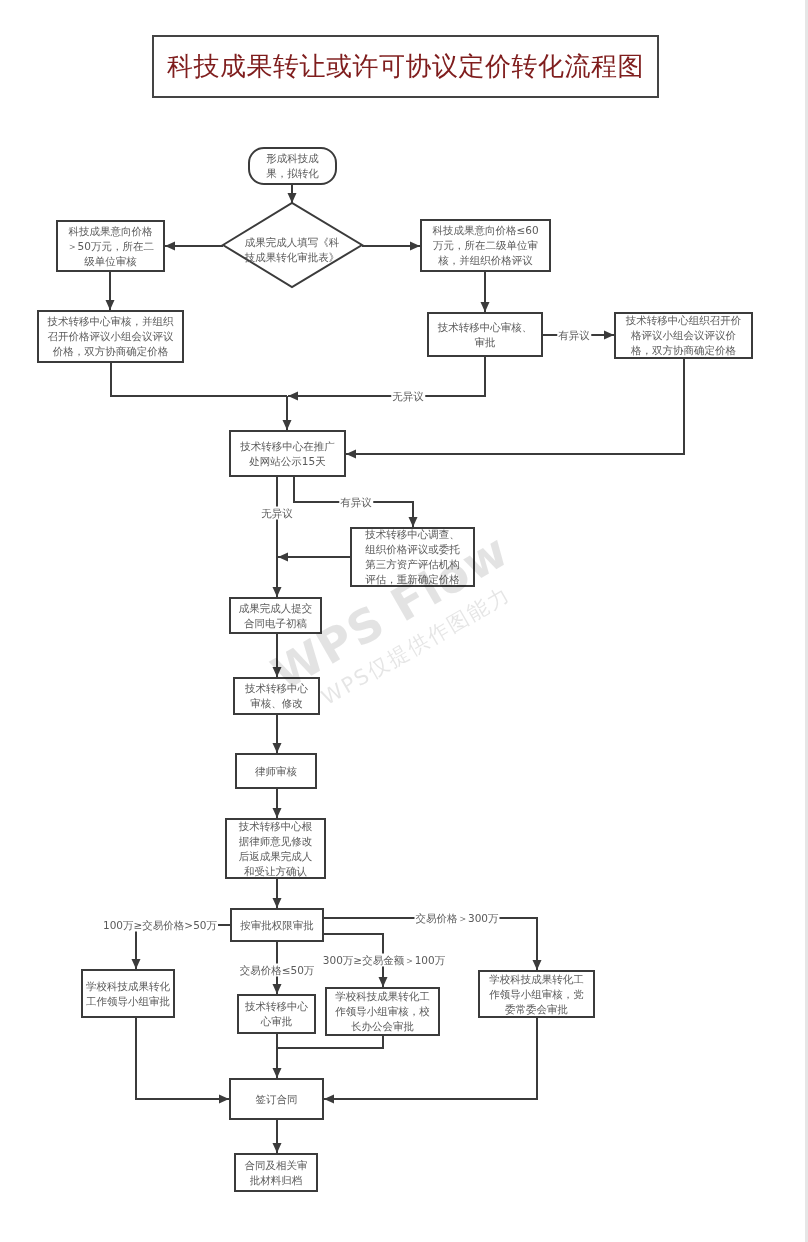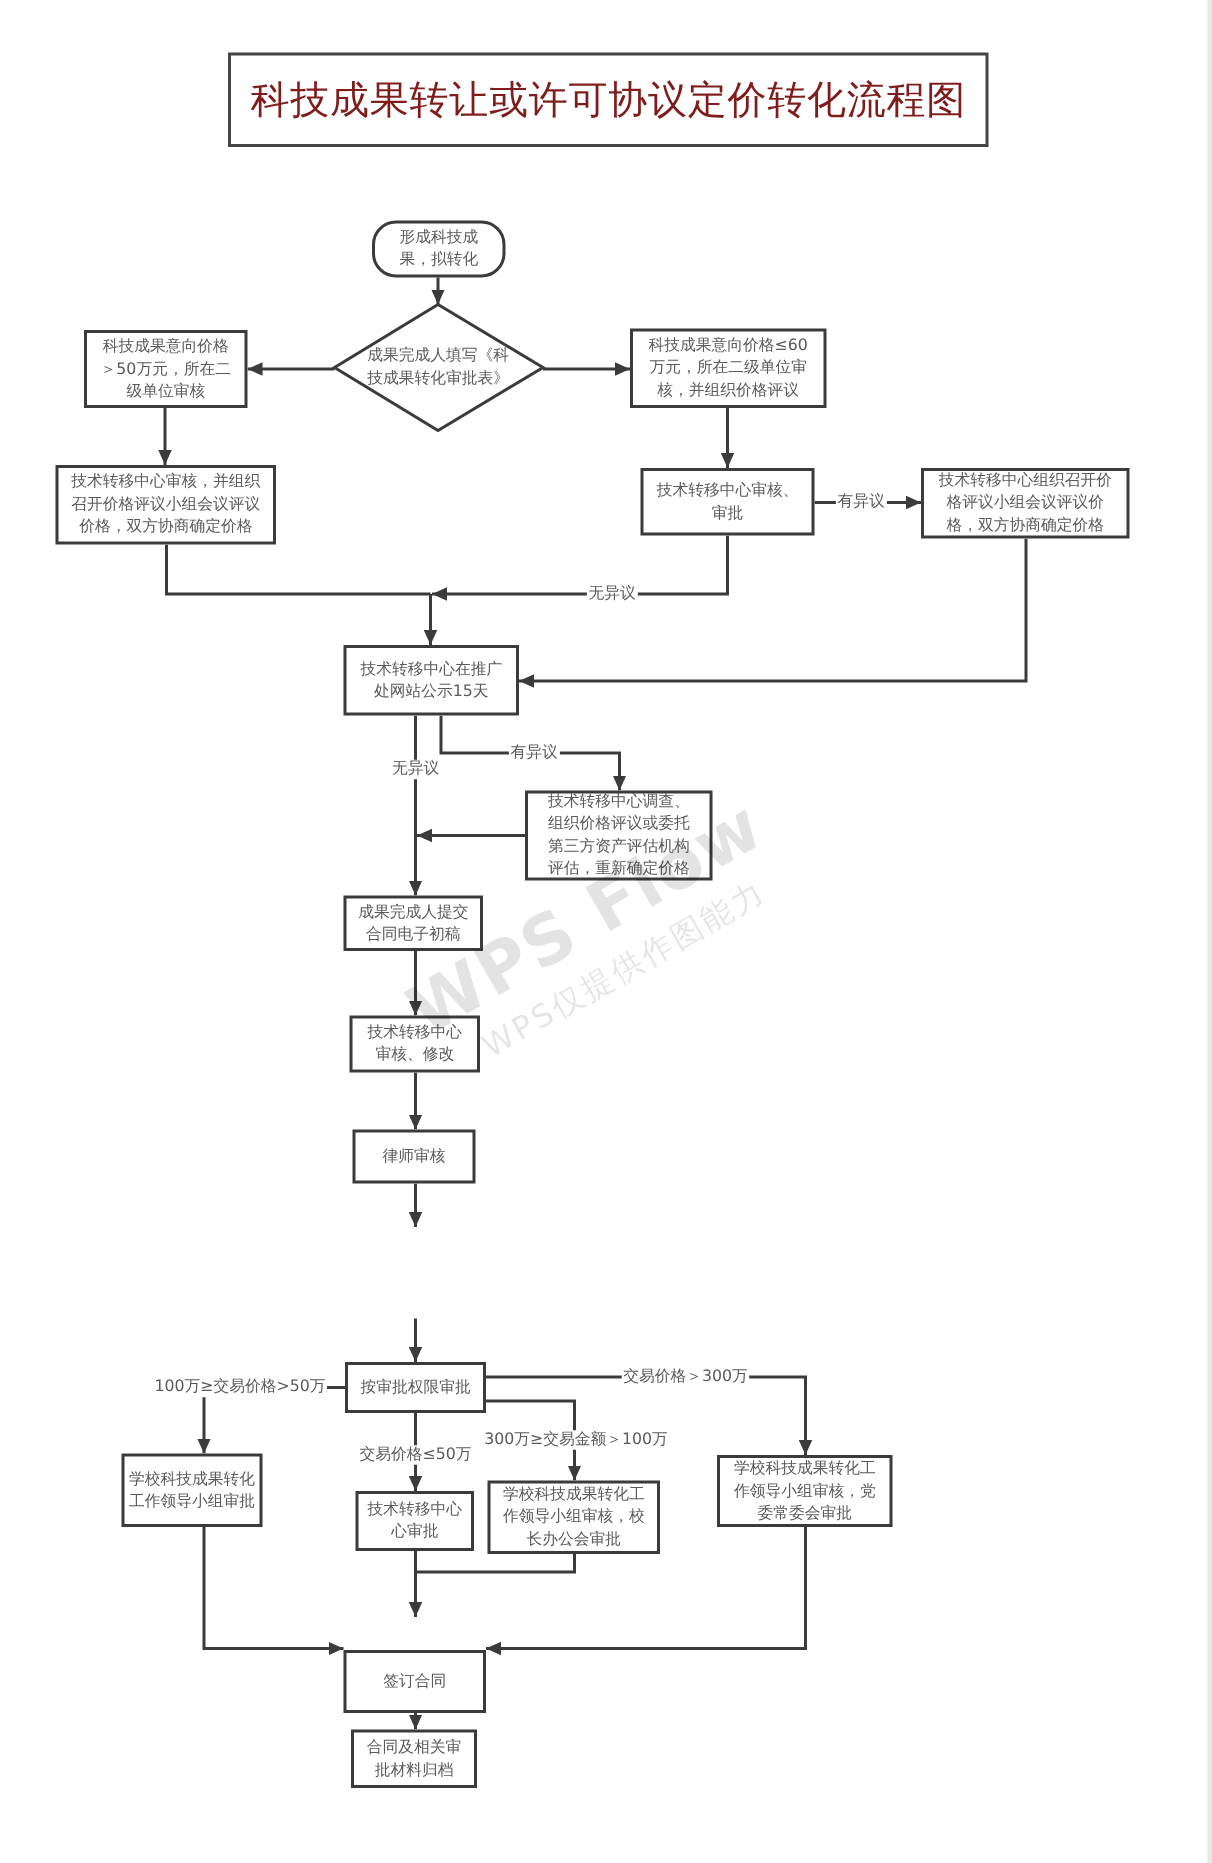--- a/index.html
+++ b/index.html
@@ -28,21 +28,21 @@
       position: absolute; box-sizing: border-box;
       border: 2px solid #3b3b3b; background: #ffffff;
       display: flex; align-items: center; justify-content: center; text-align: center;
     }
     .node span, .diamond-text span {
       font-size: 10.5px; line-height: 15px; color: #5a5a5a; white-space: pre-line;
     }
     .node.rounded { border-radius: 16px; }
     .diamond-text {
       position: absolute; left: 232px; top: 225px; width: 120px; height: 40px;
-      display: flex; align-items: center; justify-content: center; text-align: center;
+      display: flex; align-items: flex-end; justify-content: center; text-align: center;
     }
     .edge-label {
       position: absolute; transform: translate(-50%, -50%);
       background: #ffffff; color: #5a5a5a;
       font-size: 10.5px; line-height: 13px; white-space: nowrap; padding: 0 1px;
     }
     .watermark {
       position: absolute; pointer-events: none; white-space: nowrap;
       transform: translate(-50%, -50%) rotate(-30deg);
     }
@@ -162,20 +162,26 @@
 
   <div class="node" style="left:233px;top:677px;width:87px;height:38px;">
     <span>技术转移中心
 审核、修改</span>
   </div>
 
   <div class="node" style="left:235px;top:753px;width:82px;height:36px;">
     <span>律师审核</span>
   </div>
 
+  <div class="node" style="left:225px;top:818px;width:101px;height:61px;">
+    <span>技术转移中心根
+据律师意见修改
+后返成果完成人
+和受让方确认</span>
+  </div>
 
   <div class="node" style="left:230px;top:908px;width:94px;height:34px;">
     <span>按审批权限审批</span>
   </div>
 
   <div class="node" style="left:81px;top:969px;width:94px;height:49px;">
     <span>学校科技成果转化
 工作领导小组审批</span>
   </div>
 
@@ -189,21 +195,21 @@
 作领导小组审核，校
 长办公会审批</span>
   </div>
 
   <div class="node" style="left:478px;top:970px;width:117px;height:48px;">
     <span>学校科技成果转化工
 作领导小组审核，党
 委常委会审批</span>
   </div>
 
-  <div class="node" style="left:229px;top:1100px;width:95px;height:42px;">
+  <div class="node" style="left:229px;top:1078px;width:95px;height:42px;">
     <span>签订合同</span>
   </div>
 
   <div class="node" style="left:234px;top:1153px;width:84px;height:39px;">
     <span>合同及相关审
 批材料归档</span>
   </div>
 
   <div class="edge-label" style="left:574px;top:335px;">有异议</div>
   <div class="edge-label" style="left:408px;top:396px;">无异议</div>

